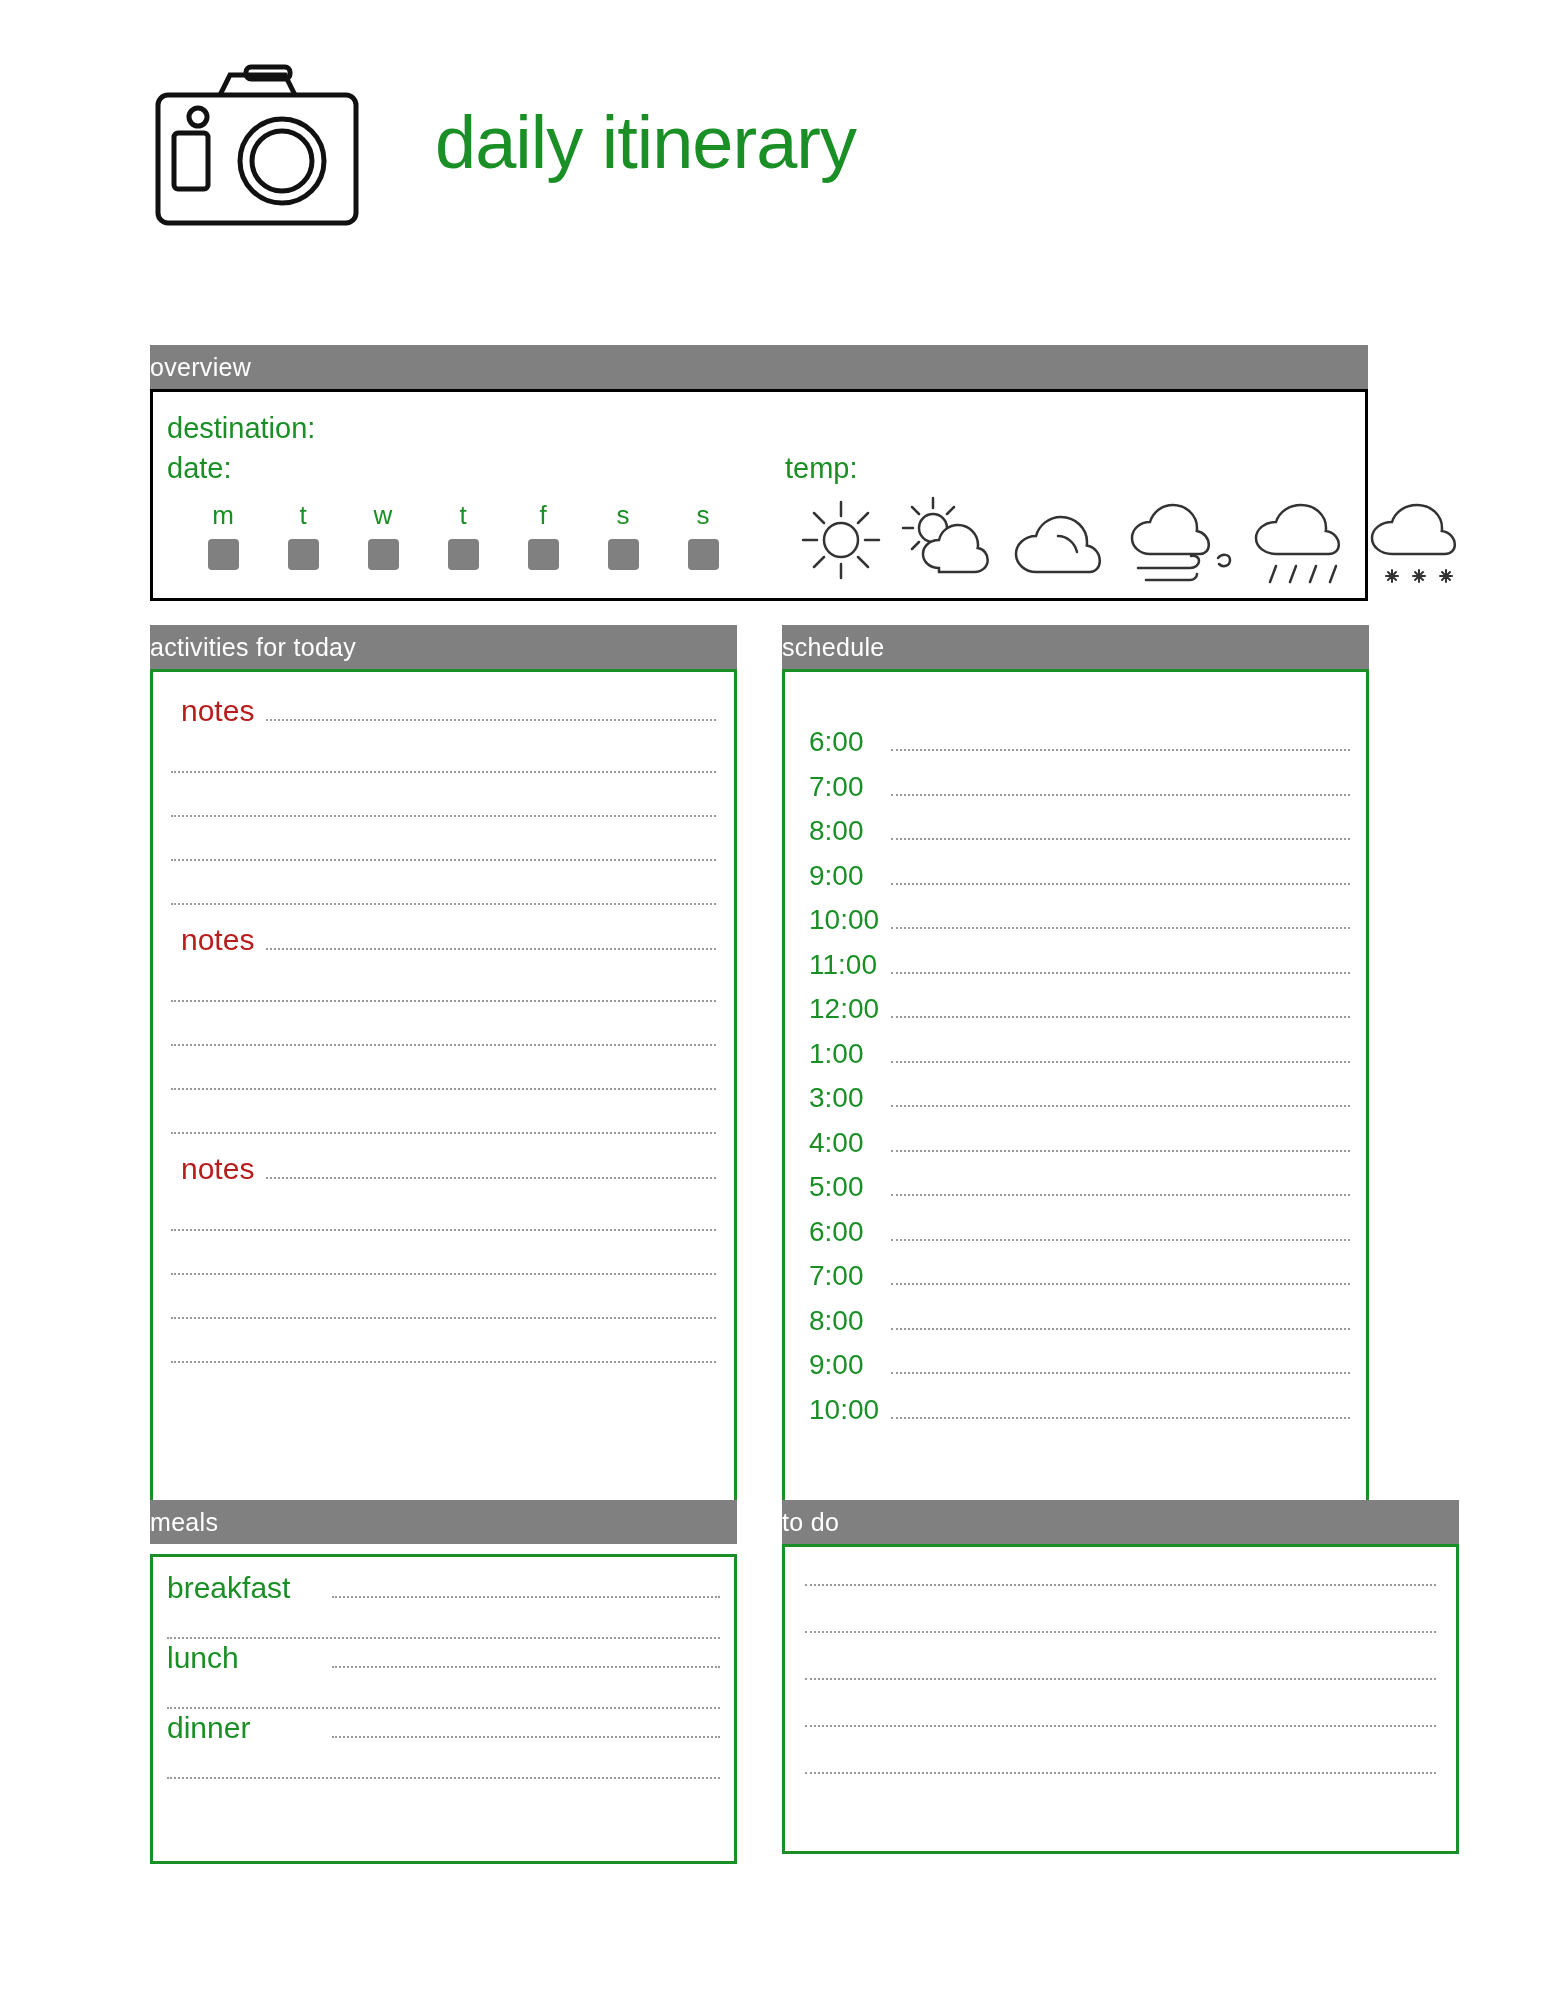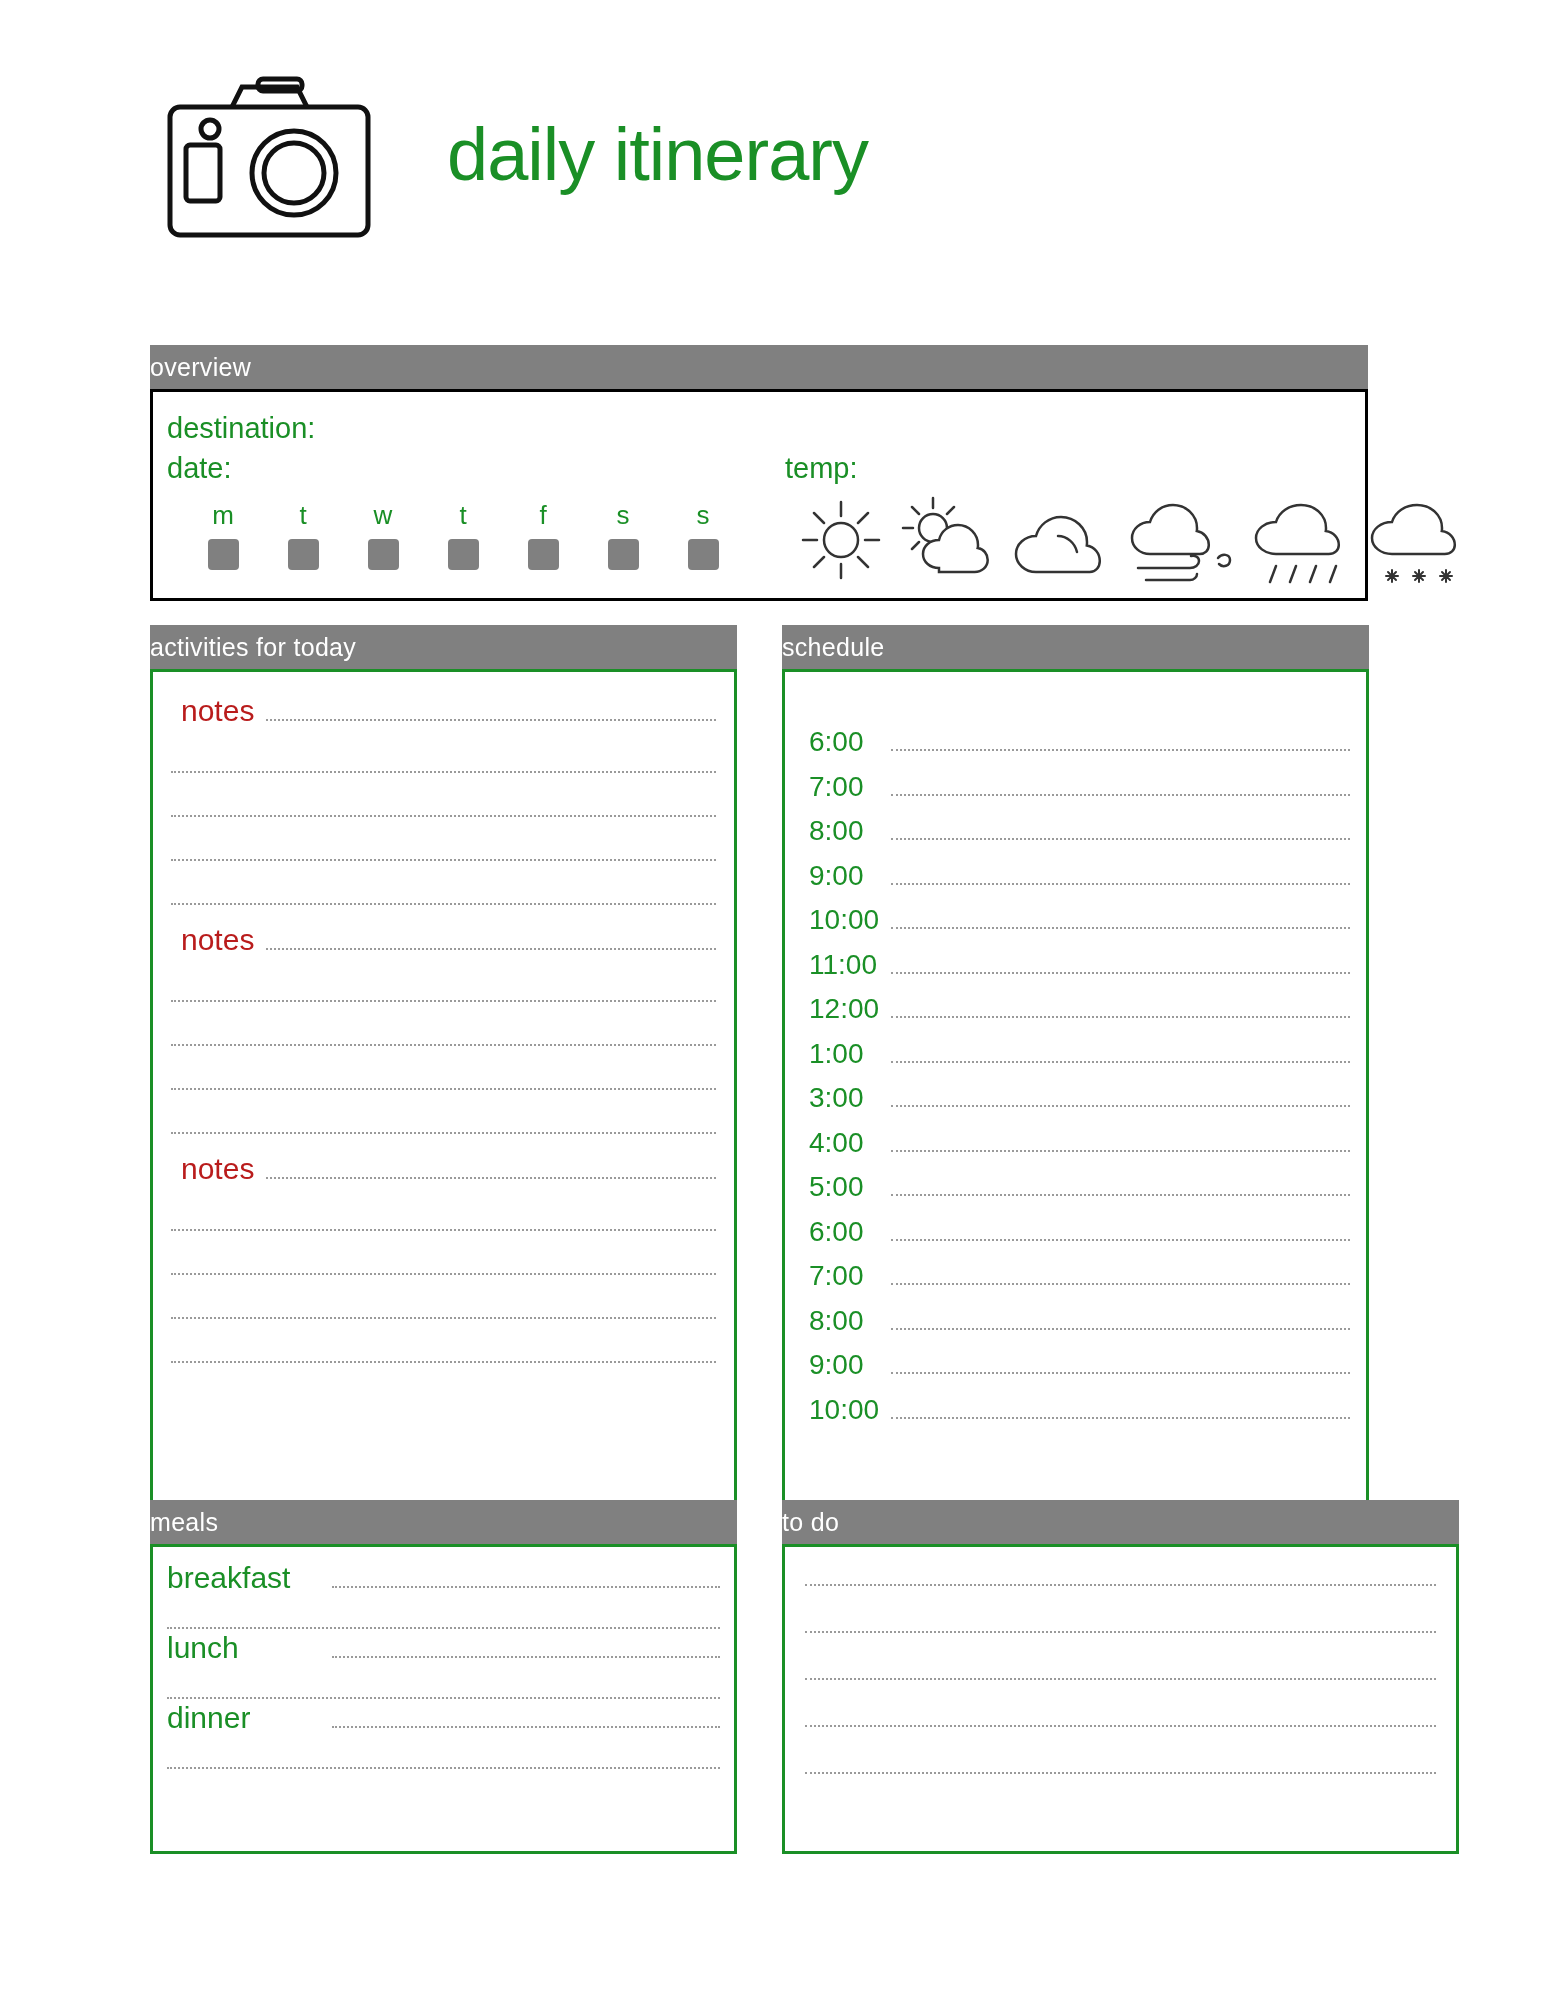--- a/index.html
+++ b/index.html
@@ -13,21 +13,21 @@
     font-family: "Liberation Sans", sans-serif;
     color: #000;
     overflow: hidden;
   }
   .page {
     position: relative;
     width: 1545px;
     height: 2000px;
     background: #fff;
     box-sizing: border-box;
-    padding: 12px;
+    padding: 0;
   }
   
   .header {
     display: flex;
     align-items: center;
     padding: 95px 0 0 150px;
     height: 190px;
     box-sizing: border-box;
   }
   .camera-icon {
@@ -182,20 +182,21 @@
   .meals-wrap {
     position: absolute;
     left: 150px;
     top: 1500px;
     width: 587px;
   }
   .meals-box {
     height: 310px;
     padding: 14px 14px 0 14px;
     box-sizing: border-box;
+    margin-top: 10px;
   }
   .meal-row {
     display: flex;
     align-items: baseline;
     margin-bottom: 8px;
   }
   .meal-label {
     color: #1a8f26;
     font-size: 30px;
     width: 165px;

